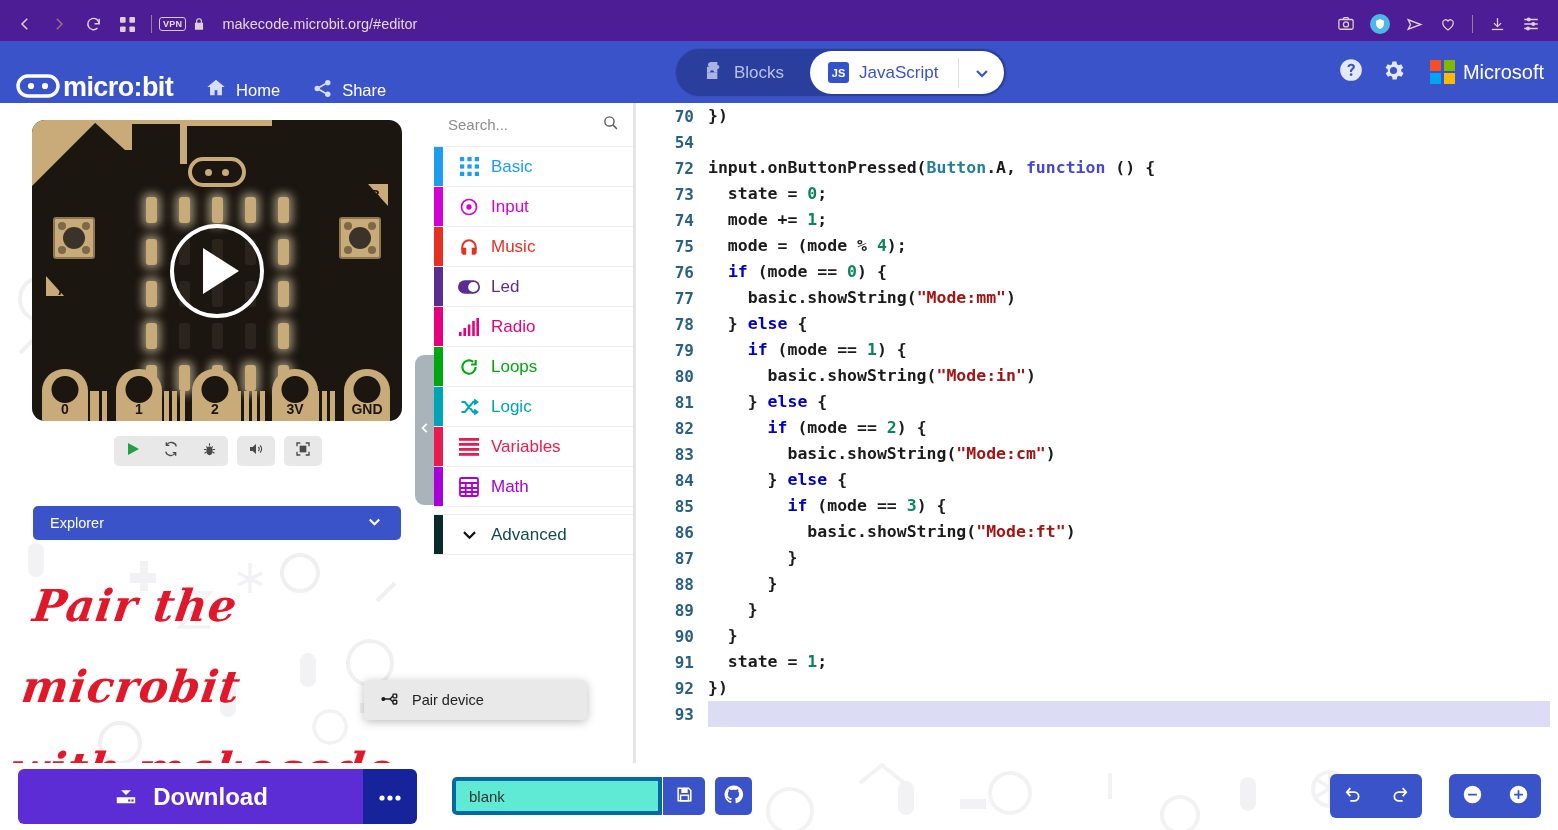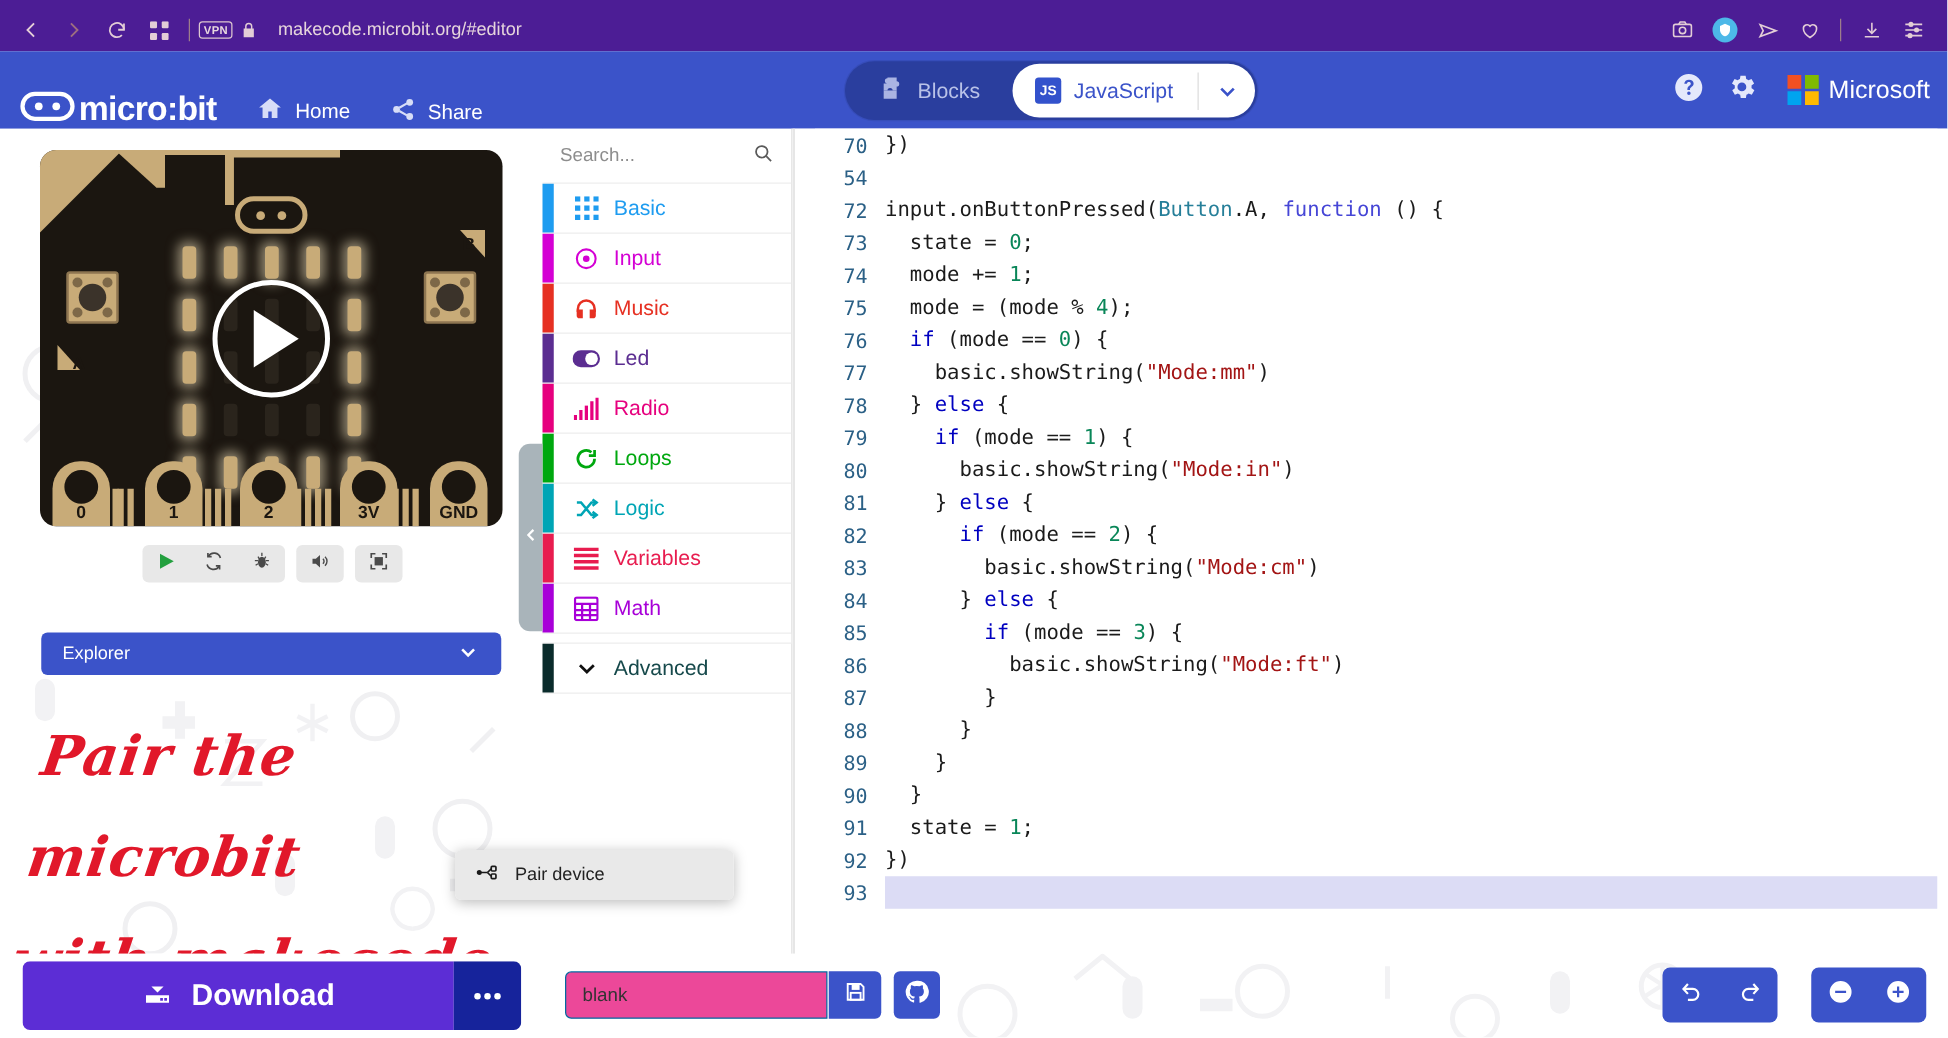--- a/index.html
+++ b/index.html
@@ -227,20 +227,21 @@
 
   
   .editor {
     position: absolute; top: 103px; left: 634px; right: 0; height: 660px;
     background: #fff; padding: 8px 0 0 0;
   }
   .ed-inner {
     position: absolute; left: 0; top: 0; right: 0; bottom: 0;
     background: #fff;
     border-left: 2px solid #e6e6e6;
+    font-weight: bold;
   }
   .code-area {
     position: absolute; left: 16px; top: 0; right: 8px; bottom: 18px;
     background: #fff; overflow: hidden;
   }
   .code-line {
     display: flex; height: 26px; align-items: center;
     font-family: "DejaVu Sans Mono", monospace; font-size: 16.5px;
   }
   .code-line.active .ln-content { background: #dcdcf5; }
@@ -285,23 +286,23 @@
     display: flex; align-items: center; justify-content: center; gap: 14px;
     color: #fff; font-size: 24px; font-weight: bold;
   }
   .dl-more {
     width: 54px; background: #16239b;
     display: flex; align-items: center; justify-content: center;
     color: #fff;
   }
   .proj-input {
     position: absolute; left: 452px; top: 14px; width: 210px; height: 38px;
-    border: 1px solid #0369a1; border-radius: 5px 0 0 5px;
+    border: 4px solid #0369a1; border-radius: 5px 0 0 5px;
     padding: 0 13px; font-size: 15px; color: #333; outline: none;
-    font-family: "Liberation Sans", sans-serif; background: #ec4899;
+    font-family: "Liberation Sans", sans-serif; background: #5eead4;
   }
   .save-btn {
     position: absolute; left: 663px; top: 14px; width: 42px; height: 38px;
     background: #3b53c9; border-radius: 0 5px 5px 0;
     display: flex; align-items: center; justify-content: center;
     color: #fff; cursor: pointer;
   }
   .gh-btn {
     position: absolute; left: 715px; top: 14px; width: 37px; height: 38px;
     background: #3b53c9; border-radius: 5px;

